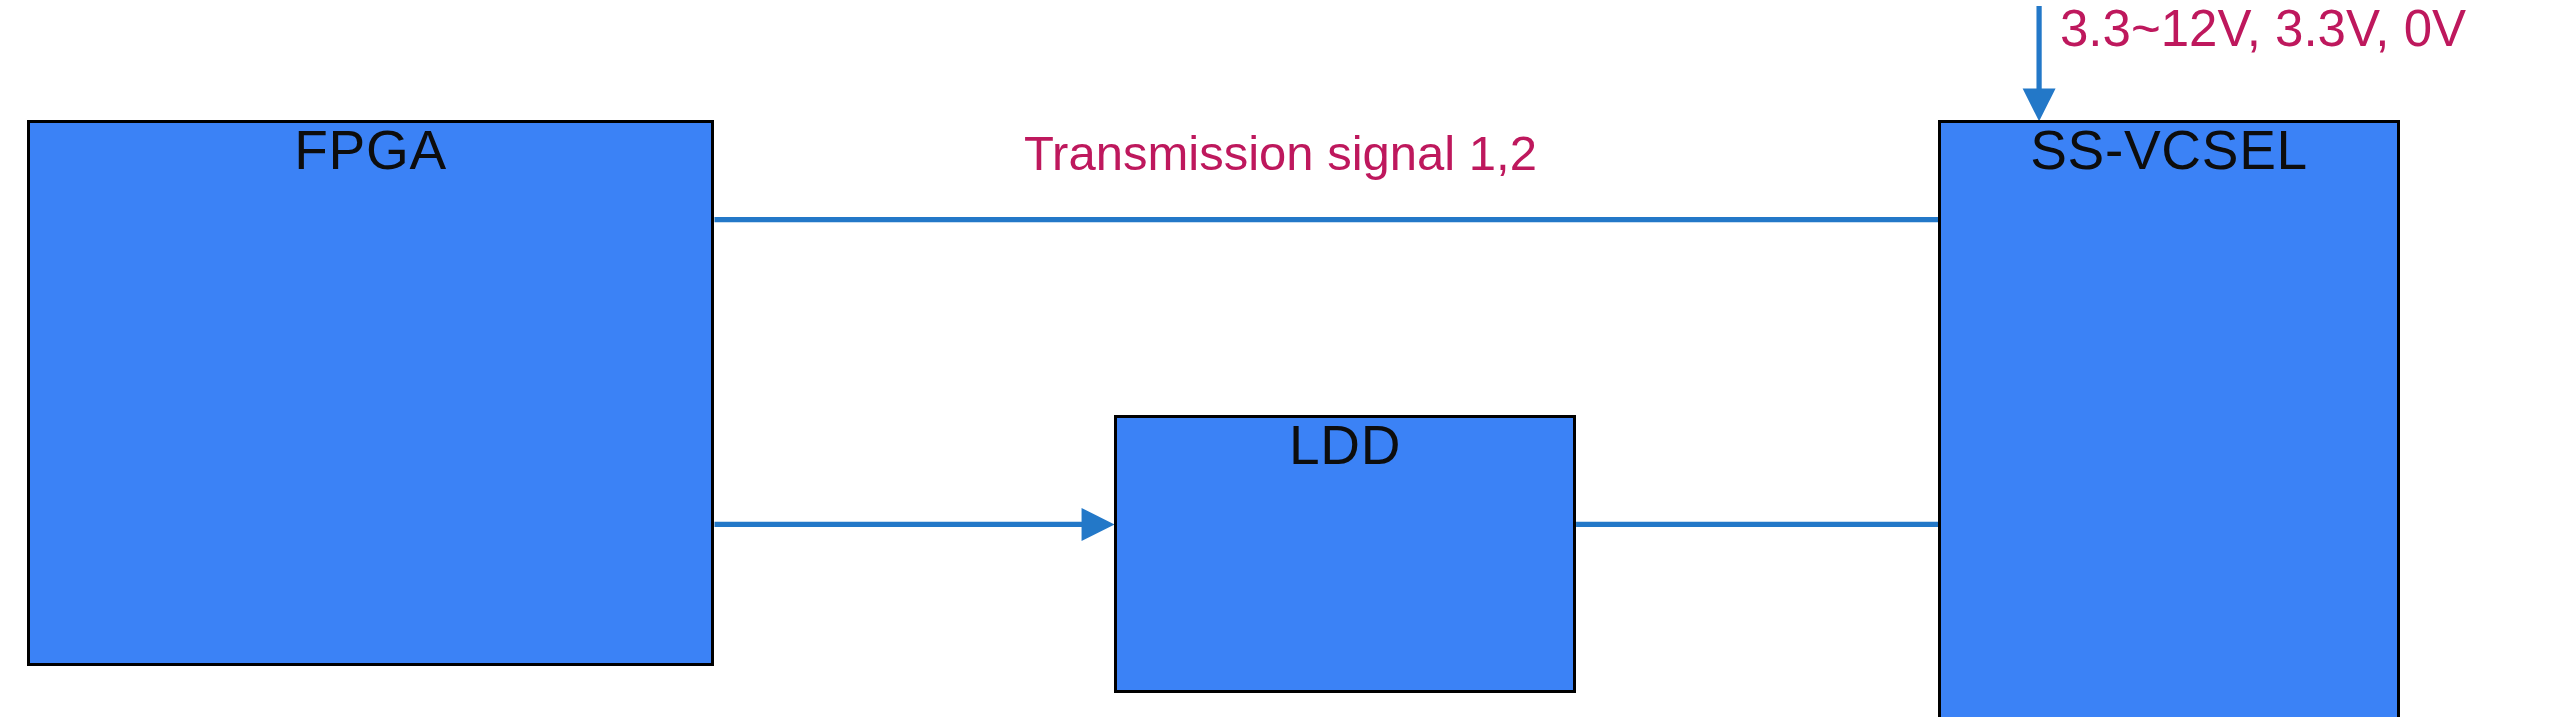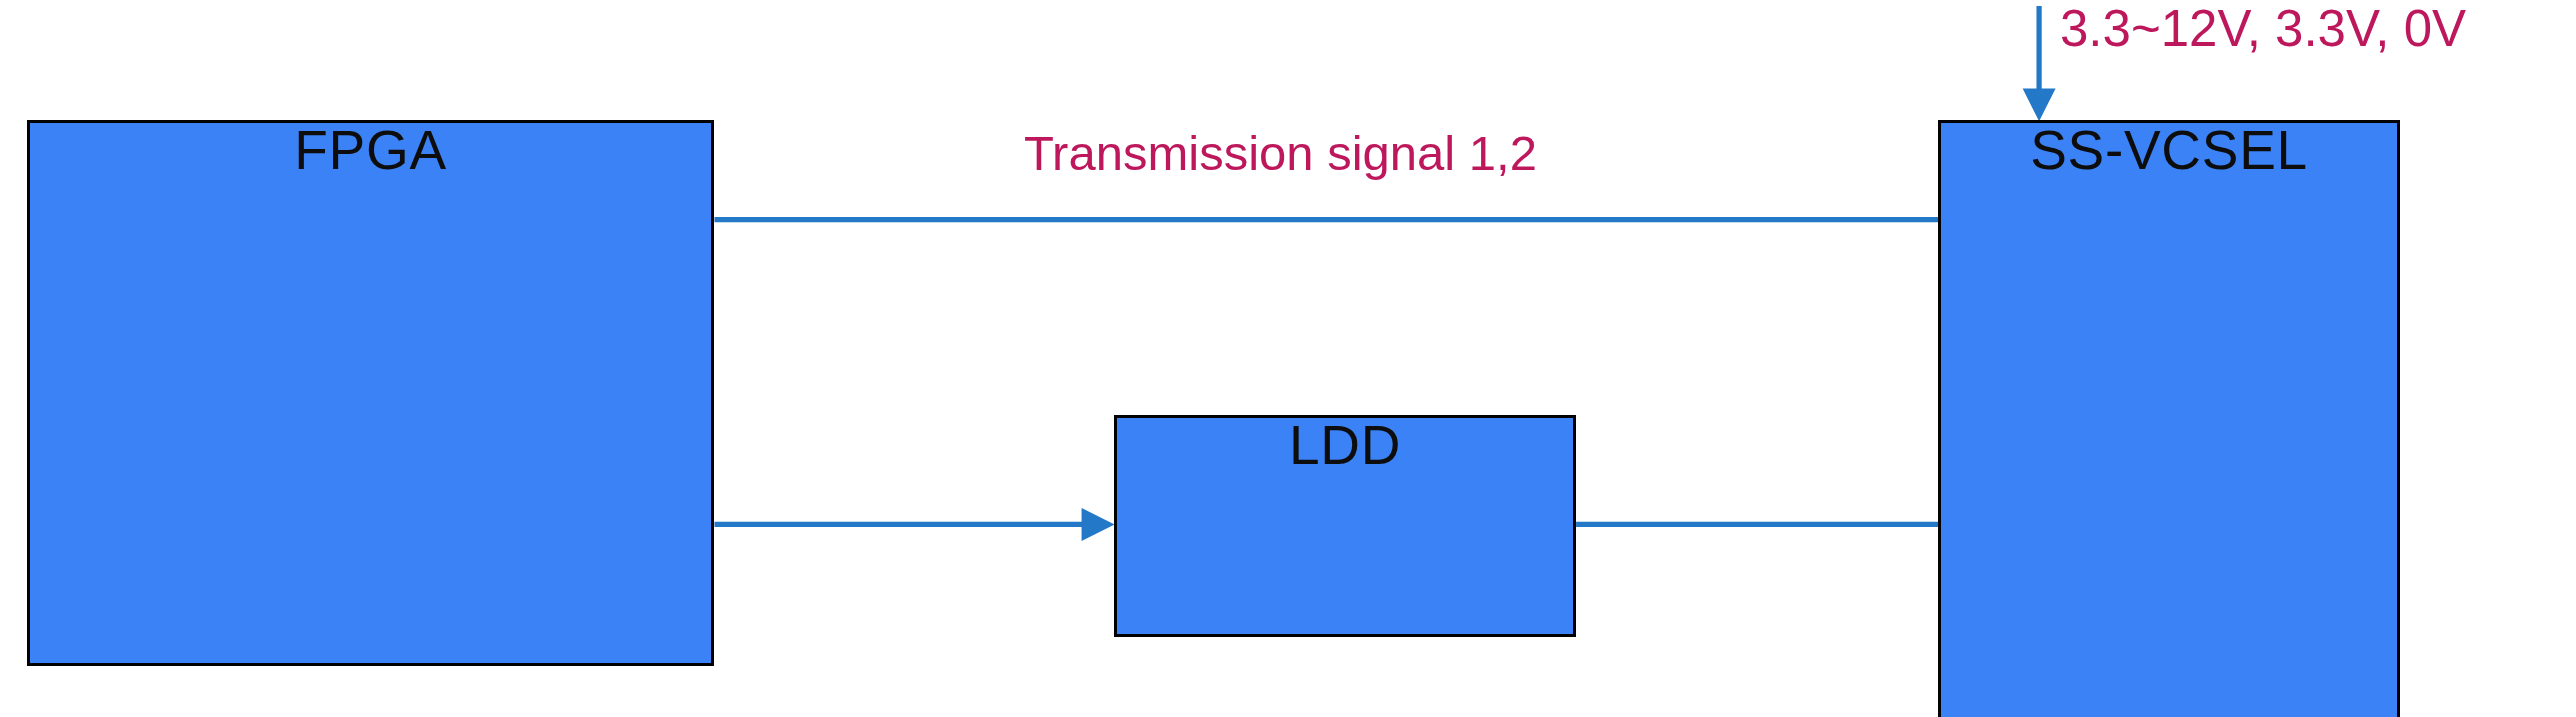--- a/index.html
+++ b/index.html
@@ -38,21 +38,21 @@
   #node-fpga {
     left: 27px;
     top: 120px;
     width: 687px;
     height: 546px;
   }
   #node-ldd {
     left: 1114px;
     top: 415px;
     width: 462px;
-    height: 222px;
+    height: 278px;
   }
   #node-vcsel {
     left: 1938px;
     top: 120px;
     width: 462px;
     height: 627px;
   }
   .edge-svg {
     position: absolute;
     left: 0;

